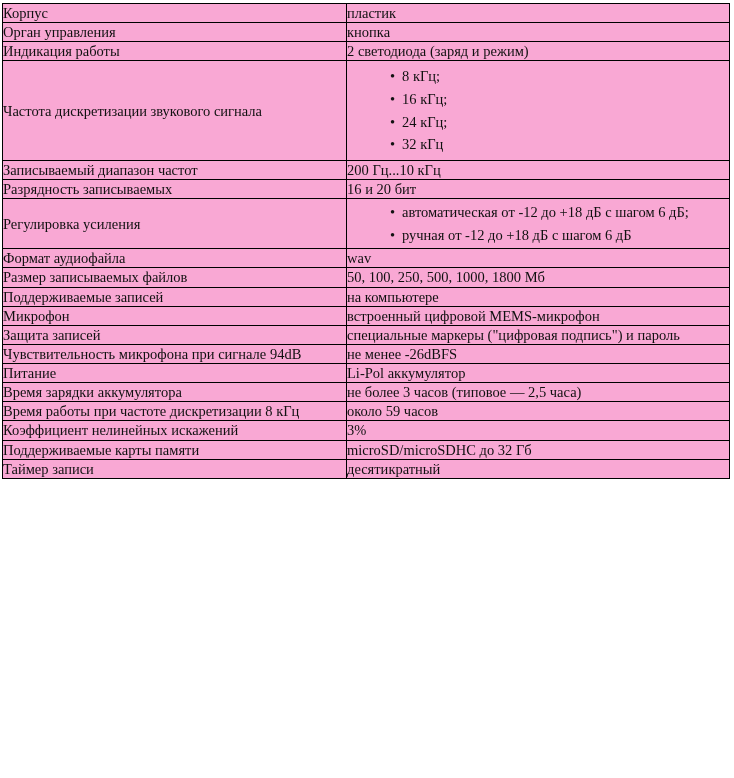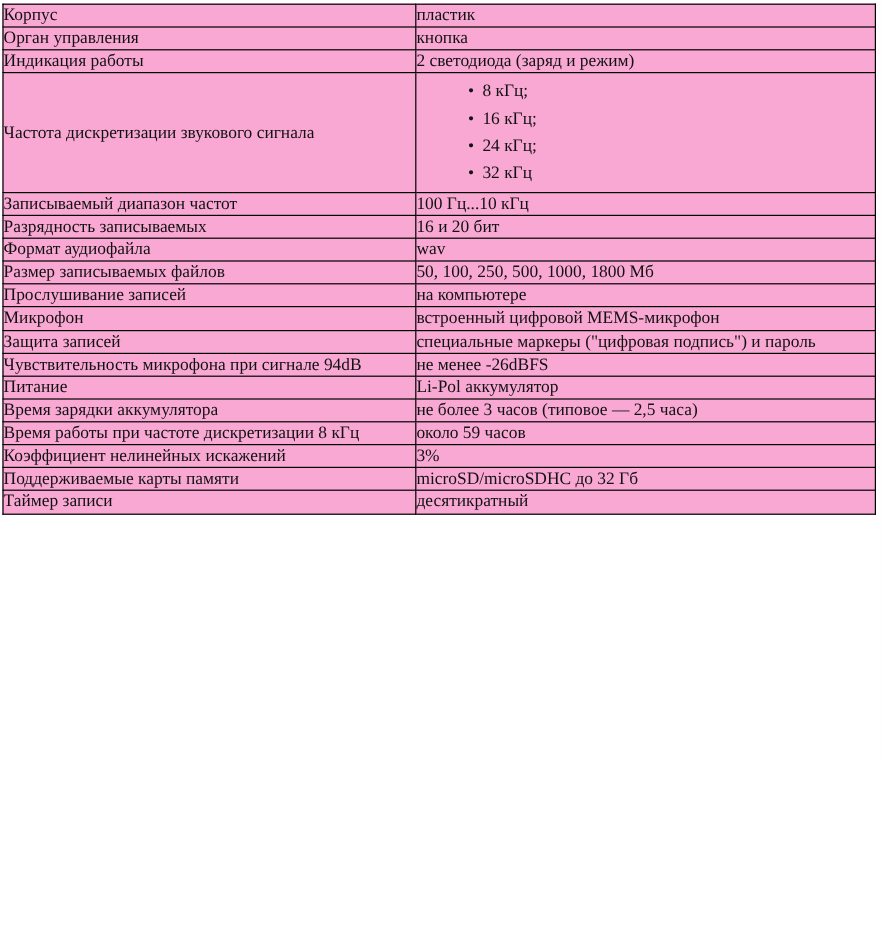--- a/index.html
+++ b/index.html
@@ -122,36 +122,45 @@
             <ul class="value-list">
               <li><span class="bullet-marker">•</span><span>8 кГц;</span></li>
               <li><span class="bullet-marker">•</span><span>16 кГц;</span></li>
               <li><span class="bullet-marker">•</span><span>24 кГц;</span></li>
               <li><span class="bullet-marker">•</span><span>32 кГц</span></li>
             </ul>
           </td>
         </tr>
         <tr id="row-freq-range">
           <td class="param-cell">Записываемый диапазон частот</td>
-          <td class="value-cell">100 Гц...10 кГц</td>
+          <td class="value-cell">200 Гц...10 кГц</td>
         </tr>
         <tr id="row-bit-depth">
           <td class="param-cell">Разрядность записываемых</td>
           <td class="value-cell">16 и 20 бит</td>
+        </tr>
+        <tr id="row-gain" class="row-tall">
+          <td class="param-cell">Регулировка усиления</td>
+          <td class="value-cell has-list">
+            <ul class="value-list">
+              <li><span class="bullet-marker">•</span><span>автоматическая от -12 до +18 дБ с шагом 6 дБ;</span></li>
+              <li><span class="bullet-marker">•</span><span>ручная от -12 до +18 дБ с шагом 6 дБ</span></li>
+            </ul>
+          </td>
         </tr>
         <tr id="row-audio-format">
           <td class="param-cell">Формат аудиофайла</td>
           <td class="value-cell">wav</td>
         </tr>
         <tr id="row-file-size">
           <td class="param-cell">Размер записываемых файлов</td>
           <td class="value-cell">50, 100, 250, 500, 1000, 1800 Мб</td>
         </tr>
         <tr id="row-playback">
-          <td class="param-cell">Прослушивание записей</td>
+          <td class="param-cell">Поддерживаемые записей</td>
           <td class="value-cell">на компьютере</td>
         </tr>
         <tr id="row-microphone">
           <td class="param-cell">Микрофон</td>
           <td class="value-cell">встроенный цифровой MEMS-микрофон</td>
         </tr>
         <tr id="row-protection">
           <td class="param-cell">Защита записей</td>
           <td class="value-cell">специальные маркеры ("цифровая подпись") и пароль</td>
         </tr>

